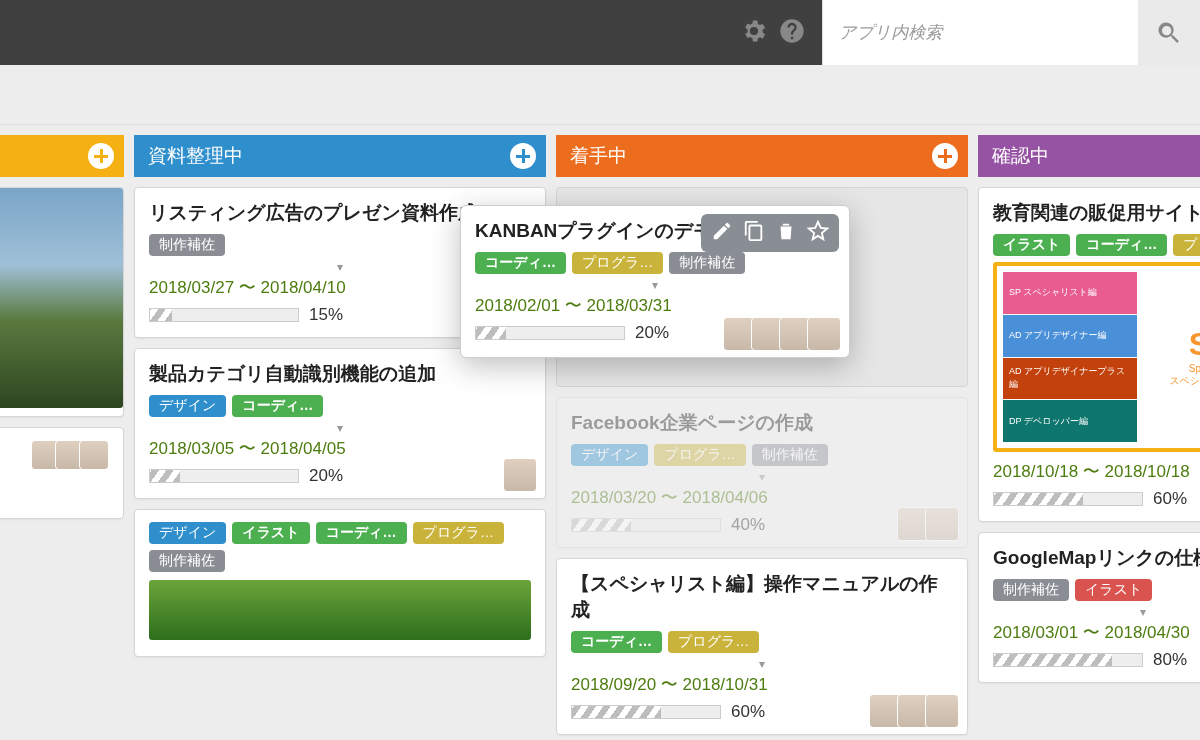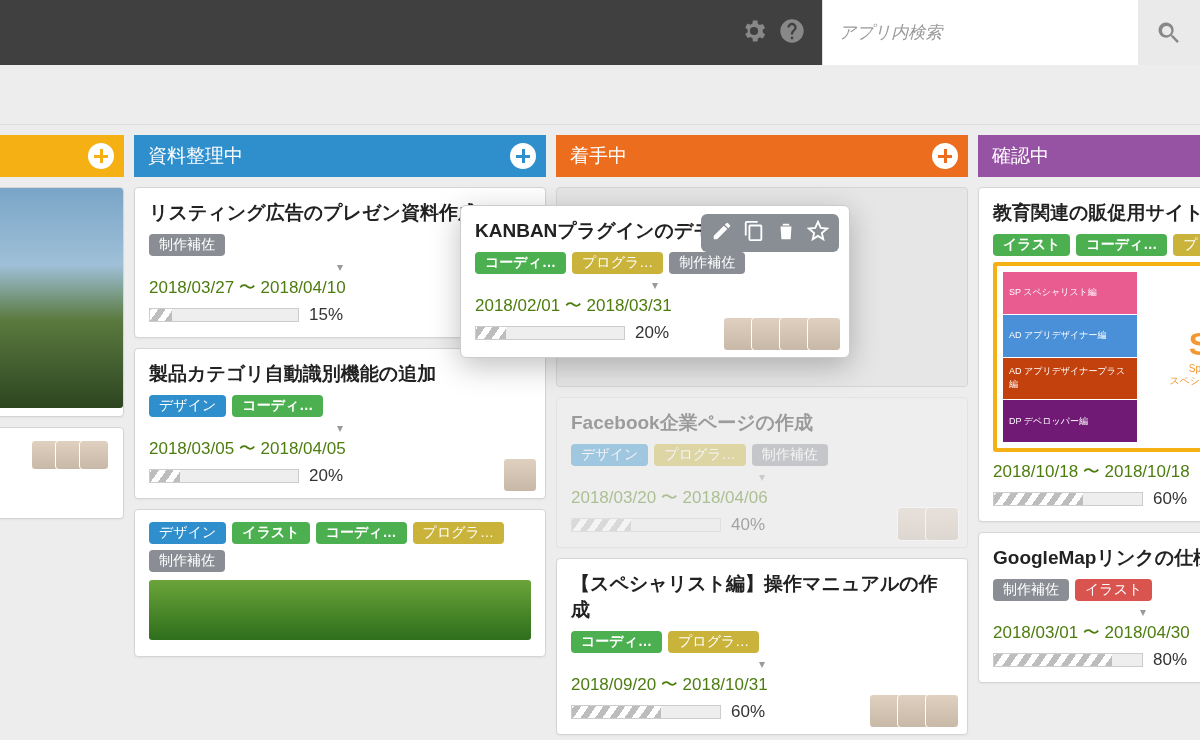--- a/index.html
+++ b/index.html
@@ -47,21 +47,21 @@
 .pct { font-size: 17px; color: #333; }
 .avatars { position: absolute; right: 8px; bottom: 6px; display: flex; }
 .avatar { width: 34px; height: 34px; border-radius: 4px; background: linear-gradient(#e0d0c0,#c8b8a8); border: 1px solid #fff; margin-left: -6px; }
 .avatar.sm { width: 30px; height: 30px; }
 .card-img { height: 220px; background: linear-gradient(#7aa5c7 0%, #9fc0d8 35%, #5a7a3f 60%, #2e4520 100%); margin: 0 0 8px; border-radius: 3px; }
 .card-img.trees { height: 60px; background: linear-gradient(#6aa43a,#2e6e1c); margin-top: 8px; }
 .card-img.sp { height: 190px; background: #fff; border: 4px solid #f5b014; padding: 6px; }
 .sp-inner { height: 100%; display: flex; }
 .sp-left { width: 48%; display: flex; flex-direction: column; gap: 1px; }
 .sp-row { flex: 1; display: flex; align-items: center; padding: 0 6px; font-size: 9px; color: #fff; }
-.sp-row.r1 { background: #e85c8f; } .sp-row.r2 { background: #4a90d9; } .sp-row.r3 { background: #c2410c; } .sp-row.r4 { background: #701a75; }
+.sp-row.r1 { background: #e85c8f; } .sp-row.r2 { background: #4a90d9; } .sp-row.r3 { background: #c2410c; } .sp-row.r4 { background: #0f766e; }
 .sp-right { flex: 1; display: flex; flex-direction: column; align-items: center; justify-content: center; }
 .sp-big { font-size: 32px; color: #f5962e; font-weight: bold; }
 .sp-sub { font-size: 10px; color: #f5962e; }
 
 
 .drag-card { position: absolute; top: 205px; left: 460px; width: 390px; background: #fff; border: 1px solid #ccc; border-radius: 6px; box-shadow: 0 8px 30px rgba(0,0,0,.25); padding: 12px 14px 10px; z-index: 50; }
 .drag-tools { position: absolute; top: 8px; right: 10px; display: flex; gap: 10px; background: #898e94; padding: 6px 10px; border-radius: 6px; }
 .drag-tools svg { width: 22px; height: 22px; fill: #fff; cursor: pointer; }
 .ghost { opacity: .4; background: #f0f0f0; }
 .placeholder-card { height: 200px; background: #e6e6e6; border: 1px solid #d5d5d5; border-radius: 4px; }

